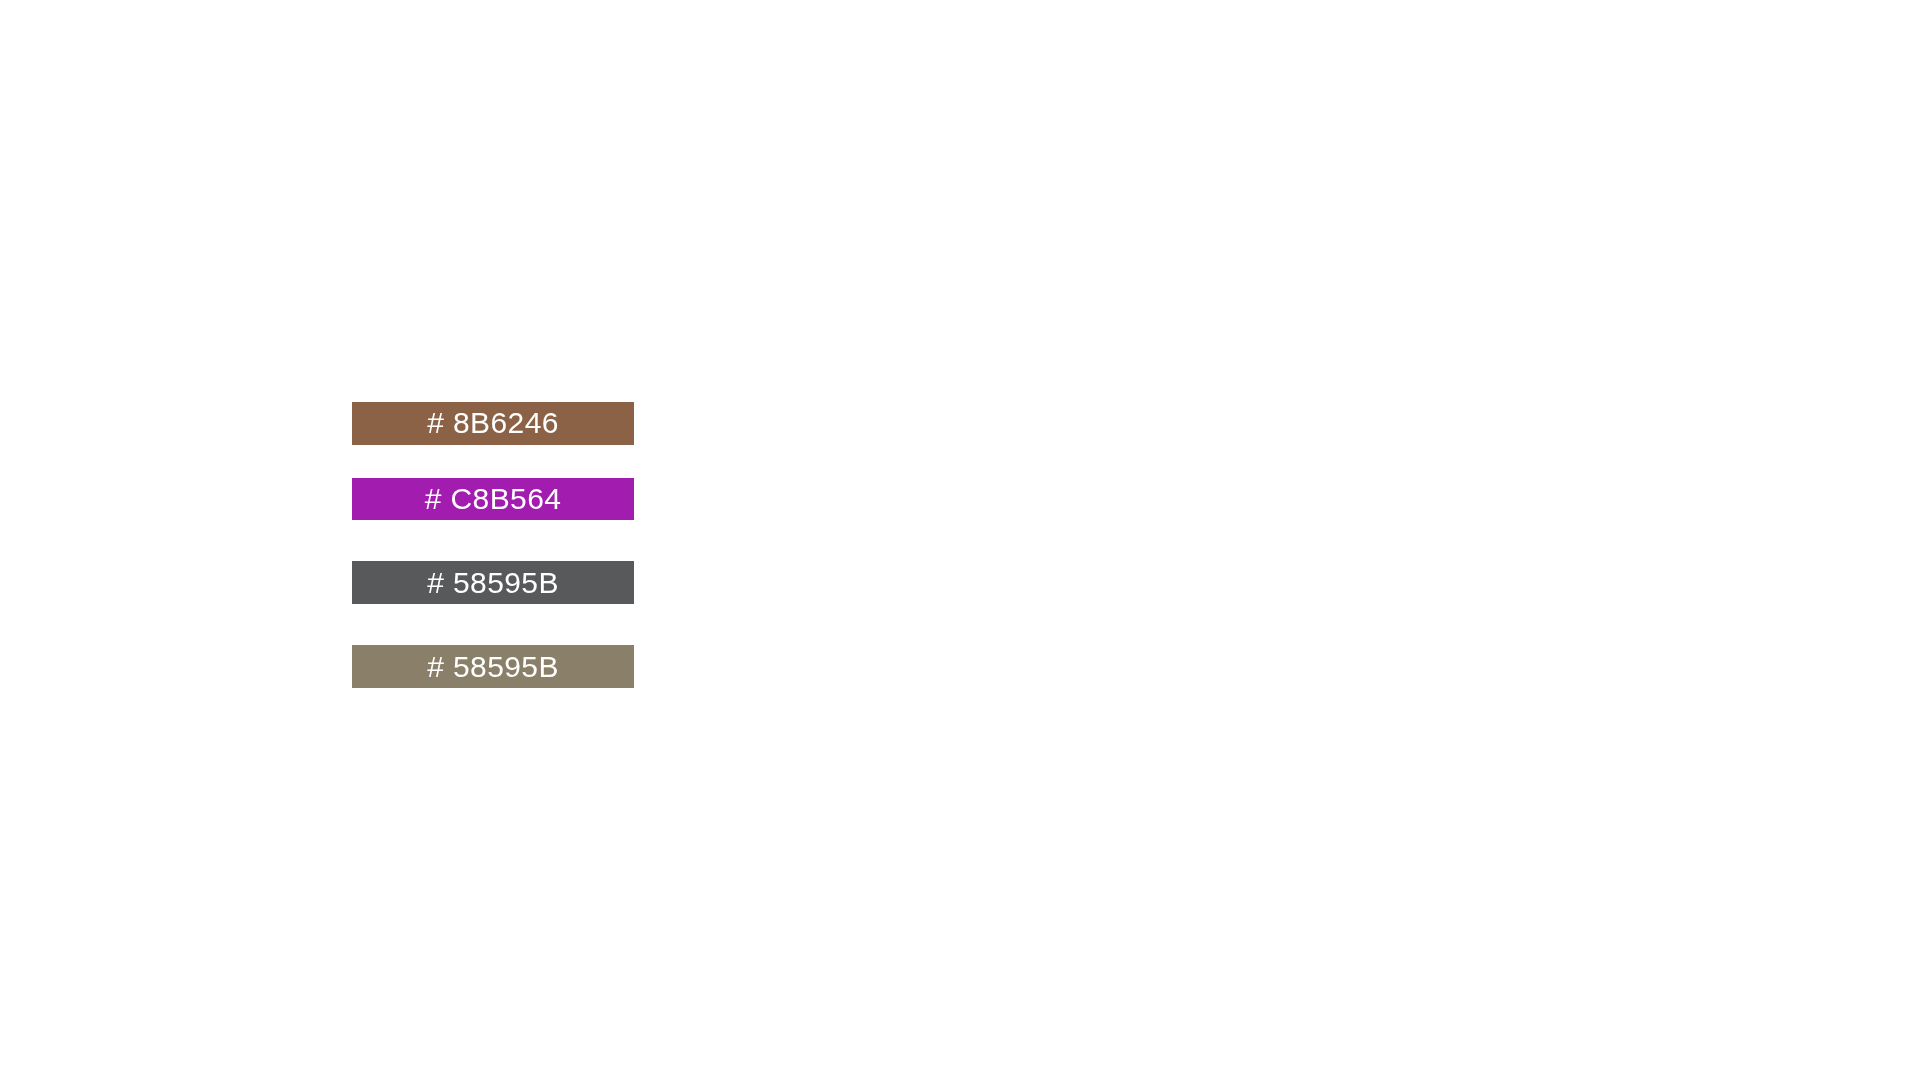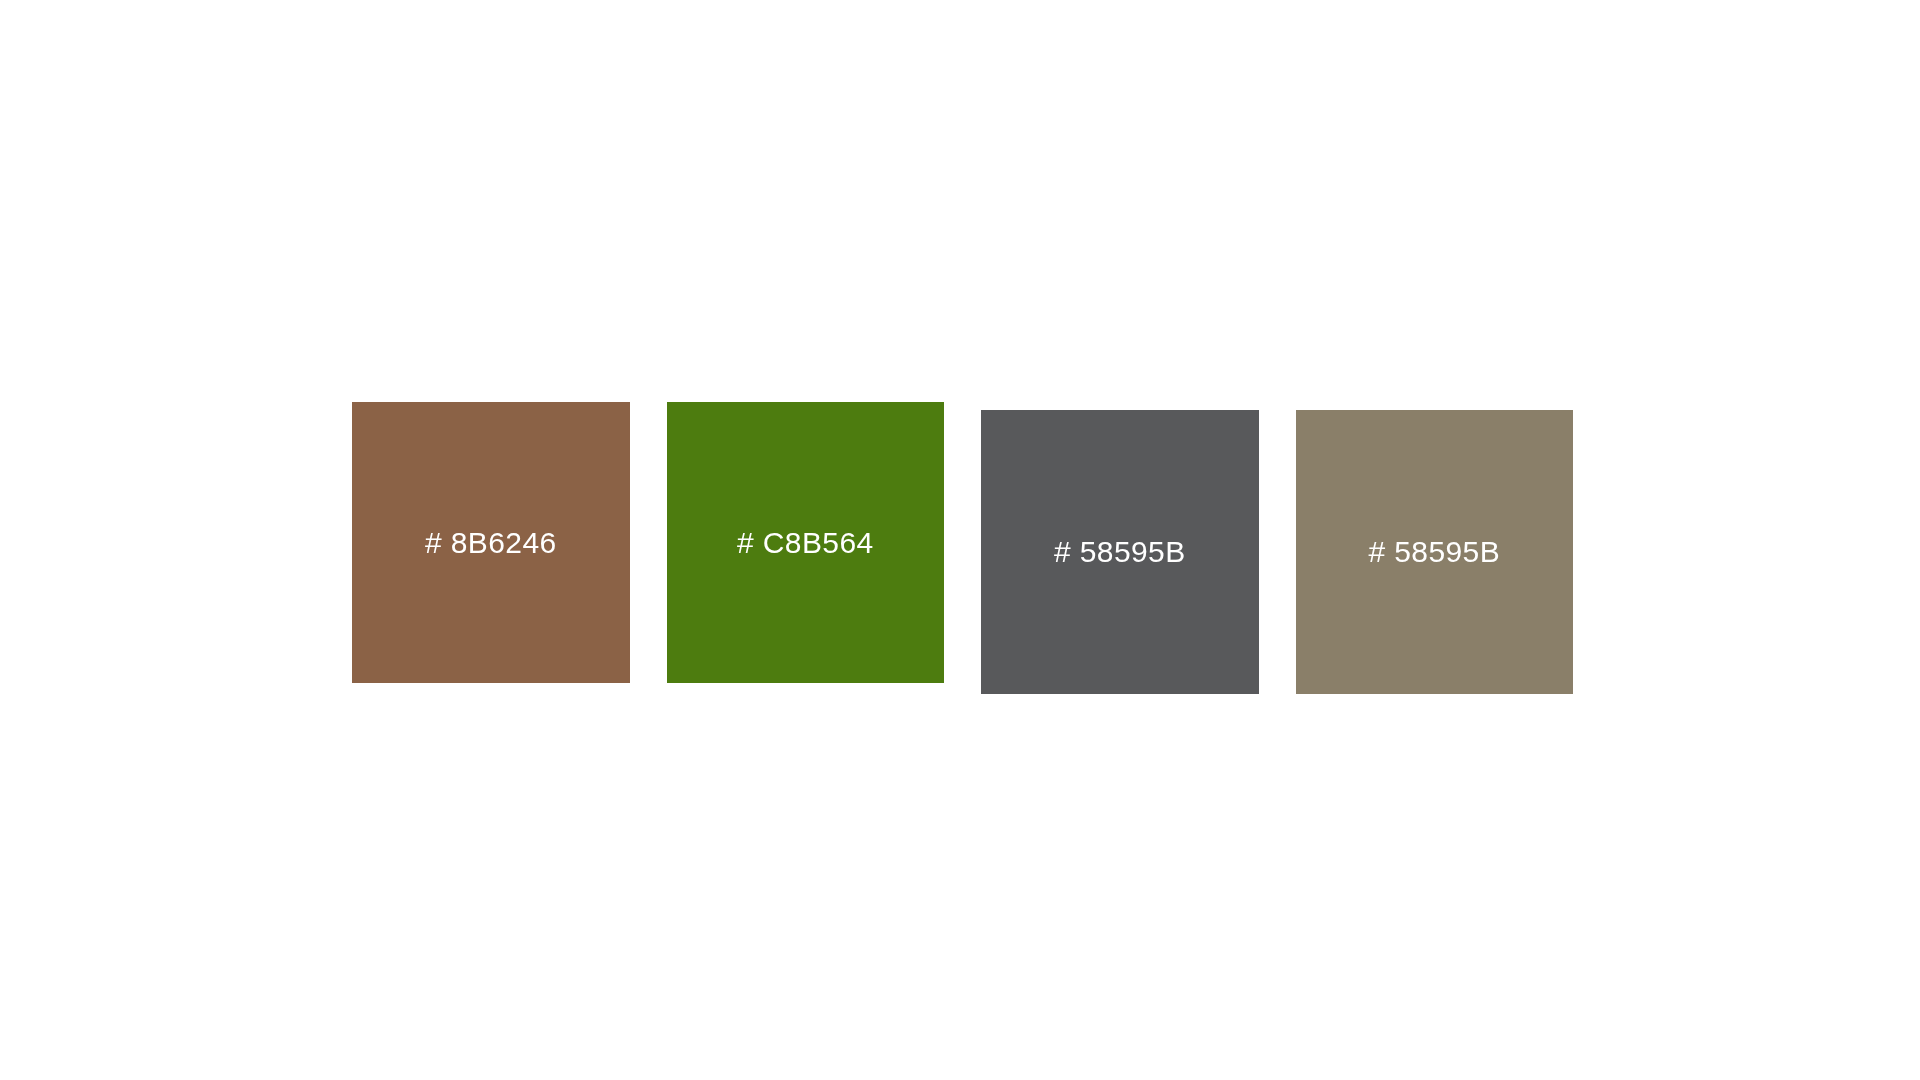--- a/index.html
+++ b/index.html
@@ -23,22 +23,23 @@
   }
 
   
   .swatch-row {
     position: absolute;
     left: 352px;
     top: 398px;
     width: 1221px;
     height: 290px;
     display: flex;
+    flex-direction: column;
     align-items: flex-start;
-    gap: 37px;
+    gap: 29px;
   }
 
   .swatch {
     position: relative;
     width: 282px;
     display: flex;
     align-items: center;
     justify-content: center;
     box-sizing: border-box;
   }
@@ -68,21 +69,21 @@
 <body style="background: rgb(255, 255, 255);">
 
 <div class="palette-stage">
 
   <div class="swatch-row">
 
     <div class="swatch row-low" style="background: rgb(139, 98, 70);">
       <span class="swatch-label"># 8B6246</span>
     </div>
 
-    <div class="swatch row-low" style="background: #4d7c0f;">
+    <div class="swatch row-low" style="background: #a21caf;">
       <span class="swatch-label"># C8B564</span>
     </div>
 
     <div class="swatch row-high" style="background: rgb(88, 89, 91);">
       <span class="swatch-label"># 58595B</span>
     </div>
 
     <div class="swatch row-high" style="background: rgb(138, 127, 105);">
       <span class="swatch-label"># 58595B</span>
     </div>

